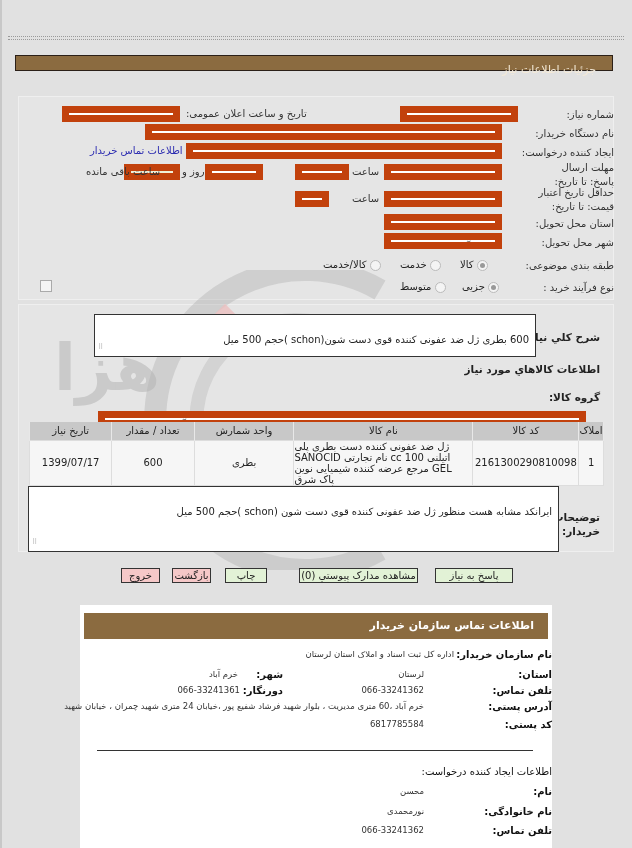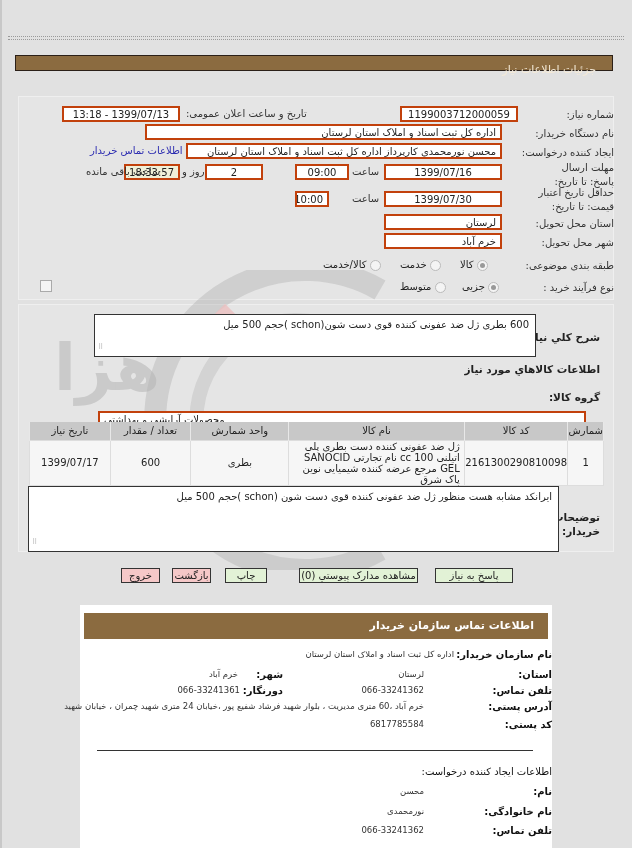--- a/index.html
+++ b/index.html
@@ -32,21 +32,21 @@
       border: 1px solid #efefef;
     }
     .panel-top { top: 96px; height: 204px; }
     .panel-bot { top: 304px; height: 248px; }
 
     .row-label {
       position: absolute; right: 18px; text-align: right;
       font-size: 10px; color: #333; line-height: 14px;
     }
     .field {
-      position: absolute; background: #fff; border: 2px solid #c2410c;
+      position: absolute; background: #fff; border: 7px solid #c2410c;
       height: 16px; font-size: 10px; line-height: 14px; padding: 0 4px;
       white-space: nowrap; overflow: hidden;
     }
     .field.center { text-align: center; }
     .field.remaining { background: #f0f0d8; }
     .inline-label { position: absolute; font-size: 10px; color: #333; line-height: 16px; white-space: nowrap; }
     .link { color: #2b2bb0; }
 
     .radio {
       display: inline-block; width: 11px; height: 11px; border-radius: 50%;
@@ -58,37 +58,37 @@
     .checkbox {
       display: inline-block; width: 12px; height: 12px; border: 1px solid #aaa; background: #f4f4f4; vertical-align: middle;
     }
     .opt { position: absolute; white-space: nowrap; font-size: 10px; line-height: 14px; }
     .opt span { vertical-align: middle; }
 
     .bold-label { position: absolute; font-weight: bold; font-size: 10.5px; color: #222; white-space: nowrap; }
 
     .textarea {
       position: absolute; background: #fff; border: 1px solid #333;
-      font-size: 10px; padding: 3px 6px; text-align: right; line-height: 13px;
+      font-size: 10px; padding: 18px 6px; text-align: right; line-height: 13px;
     }
     .grip { position: absolute; left: 3px; bottom: 2px; font-size: 7px; color: #aaa; }
 
     table.items {
       position: absolute; top: 422px; left: 29px; width: 575px;
       border-collapse: collapse; font-size: 10px;
     }
     table.items th {
       background: #c8c8c8; color: #222; font-weight: normal; height: 18px;
       border-right: 1px solid #e8e8e8; border-left: 1px solid #e8e8e8;
     }
     table.items td {
       background: #f6f6f6; text-align: center; height: 42px;
       border: 1px solid #ddd; vertical-align: middle; line-height: 11px;
     }
-    table.items td.desc { text-align: right; padding-right: 4px; font-size: 10px; }
+    table.items td.desc { text-align: left; padding-right: 4px; font-size: 10px; }
 
     .btn {
       position: absolute; height: 15px; line-height: 13px; font-size: 10px;
       border: 1px solid #333; text-align: center; color: #222; cursor: pointer;
     }
     .btn.green { background: #e2f2d6; }
     .btn.red { background: #f5c8c8; }
 
     .contact-panel {
       position: absolute; top: 605px; left: 80px; width: 472px; height: 243px;
@@ -193,21 +193,21 @@
 </div>
 
 <div class="bold-label" style="top:363px; right:32px;">اطلاعات کالاهاي مورد نياز</div>
 
 <div class="bold-label" style="top:391px; right:32px;text-align:right;">گروه کالا:</div>
 <div class="field" style="top:411px; left:98px; width:488px; text-align:left;">محصولات آرایشی و بهداشتی</div>
 
 <table class="items">
   <thead>
     <tr>
-      <th style="width:22px;">شمارش</th>
+      <th style="width:22px;">املاک</th>
       <th style="width:78px;">کد کالا</th>
       <th style="width:174px;">نام کالا</th>
       <th style="width:97px;">واحد شمارش</th>
       <th style="width:80px;">تعداد / مقدار</th>
       <th style="width:80px;">تاریخ نیاز</th>
     </tr>
   </thead>
   <tbody>
     <tr>
       <td>1</td>

